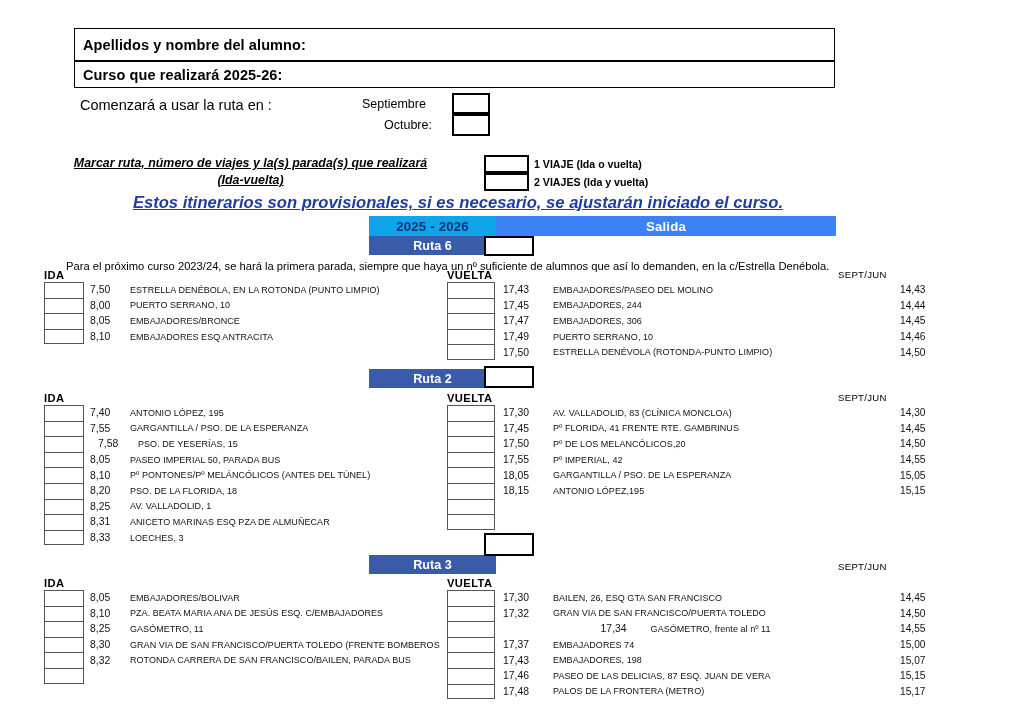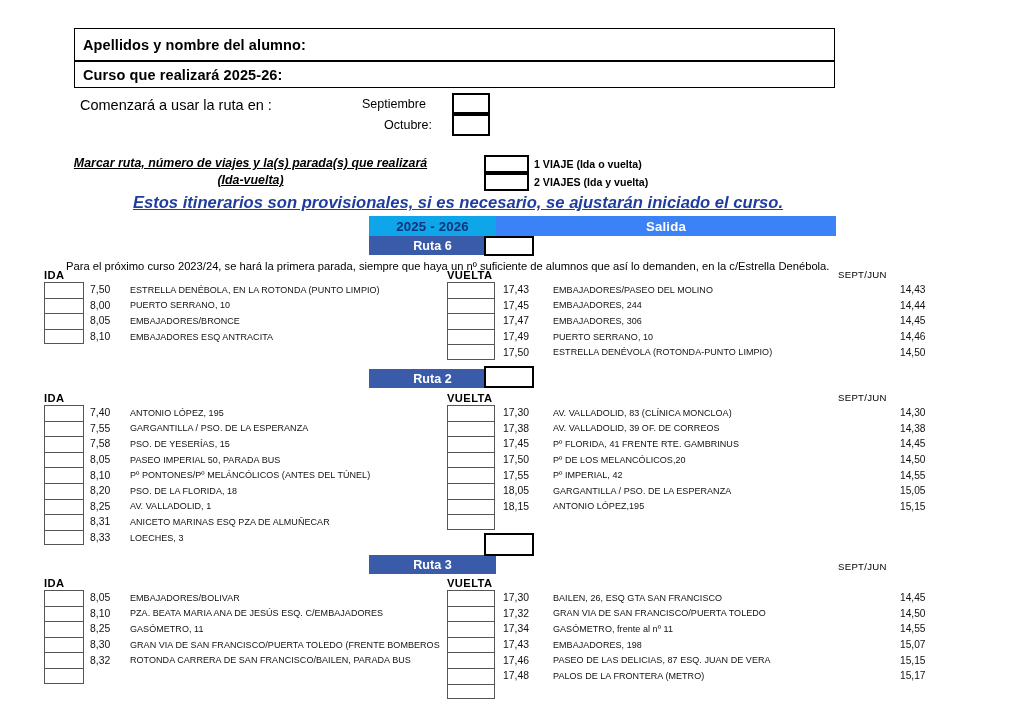--- a/index.html
+++ b/index.html
@@ -322,21 +322,21 @@
         </div>
         <div class="rows" style="left: 46px;">
           <div class="row ida" style="height: 15.6px;">
             <span class="time">7,40</span>
             <span class="name">ANTONIO LÓPEZ, 195</span>
           </div>
           <div class="row ida" style="height: 15.6px;">
             <span class="time">7,55</span>
             <span class="name">GARGANTILLA / PSO. DE LA ESPERANZA</span>
           </div>
-          <div class="row ida" style="height: 15.6px;">
+          <div class="row ida" style="height: 15.6px; margin-left: 8px;">
             <span class="time">7,58</span>
             <span class="name">PSO. DE YESERÍAS, 15</span>
           </div>
           <div class="row ida" style="height: 15.6px;">
             <span class="time">8,05</span>
             <span class="name">PASEO IMPERIAL 50, PARADA BUS</span>
           </div>
           <div class="row ida" style="height: 15.6px;">
             <span class="time">8,10</span>
             <span class="name">Pº PONTONES/Pº MELÁNCÓLICOS (ANTES DEL TÚNEL)</span>
@@ -368,25 +368,20 @@
           <div class="cell" style="height: 15.6px;"></div>
           <div class="cell" style="height: 15.6px;"></div>
           <div class="cell" style="height: 15.6px;"></div>
           <div class="cell" style="height: 15.6px;"></div>
         </div>
         <div class="rows" style="left: 56px;">
           <div class="row vta" style="height: 15.6px;">
             <span class="time">17,30</span>
             <span class="name">AV. VALLADOLID, 83 (CLÍNICA MONCLOA)</span>
             <span class="alt" style="left: 397px;">14,30</span>
-          </div>
-          <div class="row vta" style="height: 15.6px;">
-            <span class="time">17,38</span>
-            <span class="name">AV. VALLADOLID, 39 OF. DE CORREOS</span>
-            <span class="alt" style="left: 397px;">14,38</span>
           </div>
           <div class="row vta" style="height: 15.6px;">
             <span class="time">17,45</span>
             <span class="name">Pº FLORIDA, 41 FRENTE RTE. GAMBRINUS</span>
             <span class="alt" style="left: 397px;">14,45</span>
           </div>
           <div class="row vta" style="height: 15.6px;">
             <span class="time">17,50</span>
             <span class="name">Pº DE LOS MELANCÓLICOS,20</span>
             <span class="alt" style="left: 397px;">14,50</span>
@@ -457,26 +452,31 @@
           <div class="row vta" style="height: 15.6px;">
             <span class="time">17,30</span>
             <span class="name">BAILEN, 26, ESQ GTA SAN FRANCISCO</span>
             <span class="alt" style="left: 397px;">14,45</span>
           </div>
           <div class="row vta" style="height: 15.6px;">
             <span class="time">17,32</span>
             <span class="name">GRAN VIA DE SAN FRANCISCO/PUERTA TOLEDO</span>
             <span class="alt" style="left: 397px;">14,50</span>
           </div>
-          <div class="row vta" style="height: 15.6px;">
+          <div class="row vta" style="height: 15.6px; justify-content: flex-end;">
             <span class="time">17,34</span>
             <span class="name">GASÓMETRO,  frente al nº 11</span>
             <span class="alt" style="left: 397px;">14,55</span>
           </div>
           <div class="row vta" style="height: 15.6px;">
+            <span class="time">17,37</span>
+            <span class="name">EMBAJADORES 74</span>
+            <span class="alt" style="left: 397px;">15,00</span>
+          </div>
+          <div class="row vta" style="height: 15.6px;">
             <span class="time">17,43</span>
             <span class="name">EMBAJADORES, 198</span>
             <span class="alt" style="left: 397px;">15,07</span>
           </div>
           <div class="row vta" style="height: 15.6px;">
             <span class="time">17,46</span>
             <span class="name">PASEO DE LAS DELICIAS, 87 ESQ.  JUAN DE VERA</span>
             <span class="alt" style="left: 397px;">15,15</span>
           </div>
           <div class="row vta" style="height: 15.6px;">

